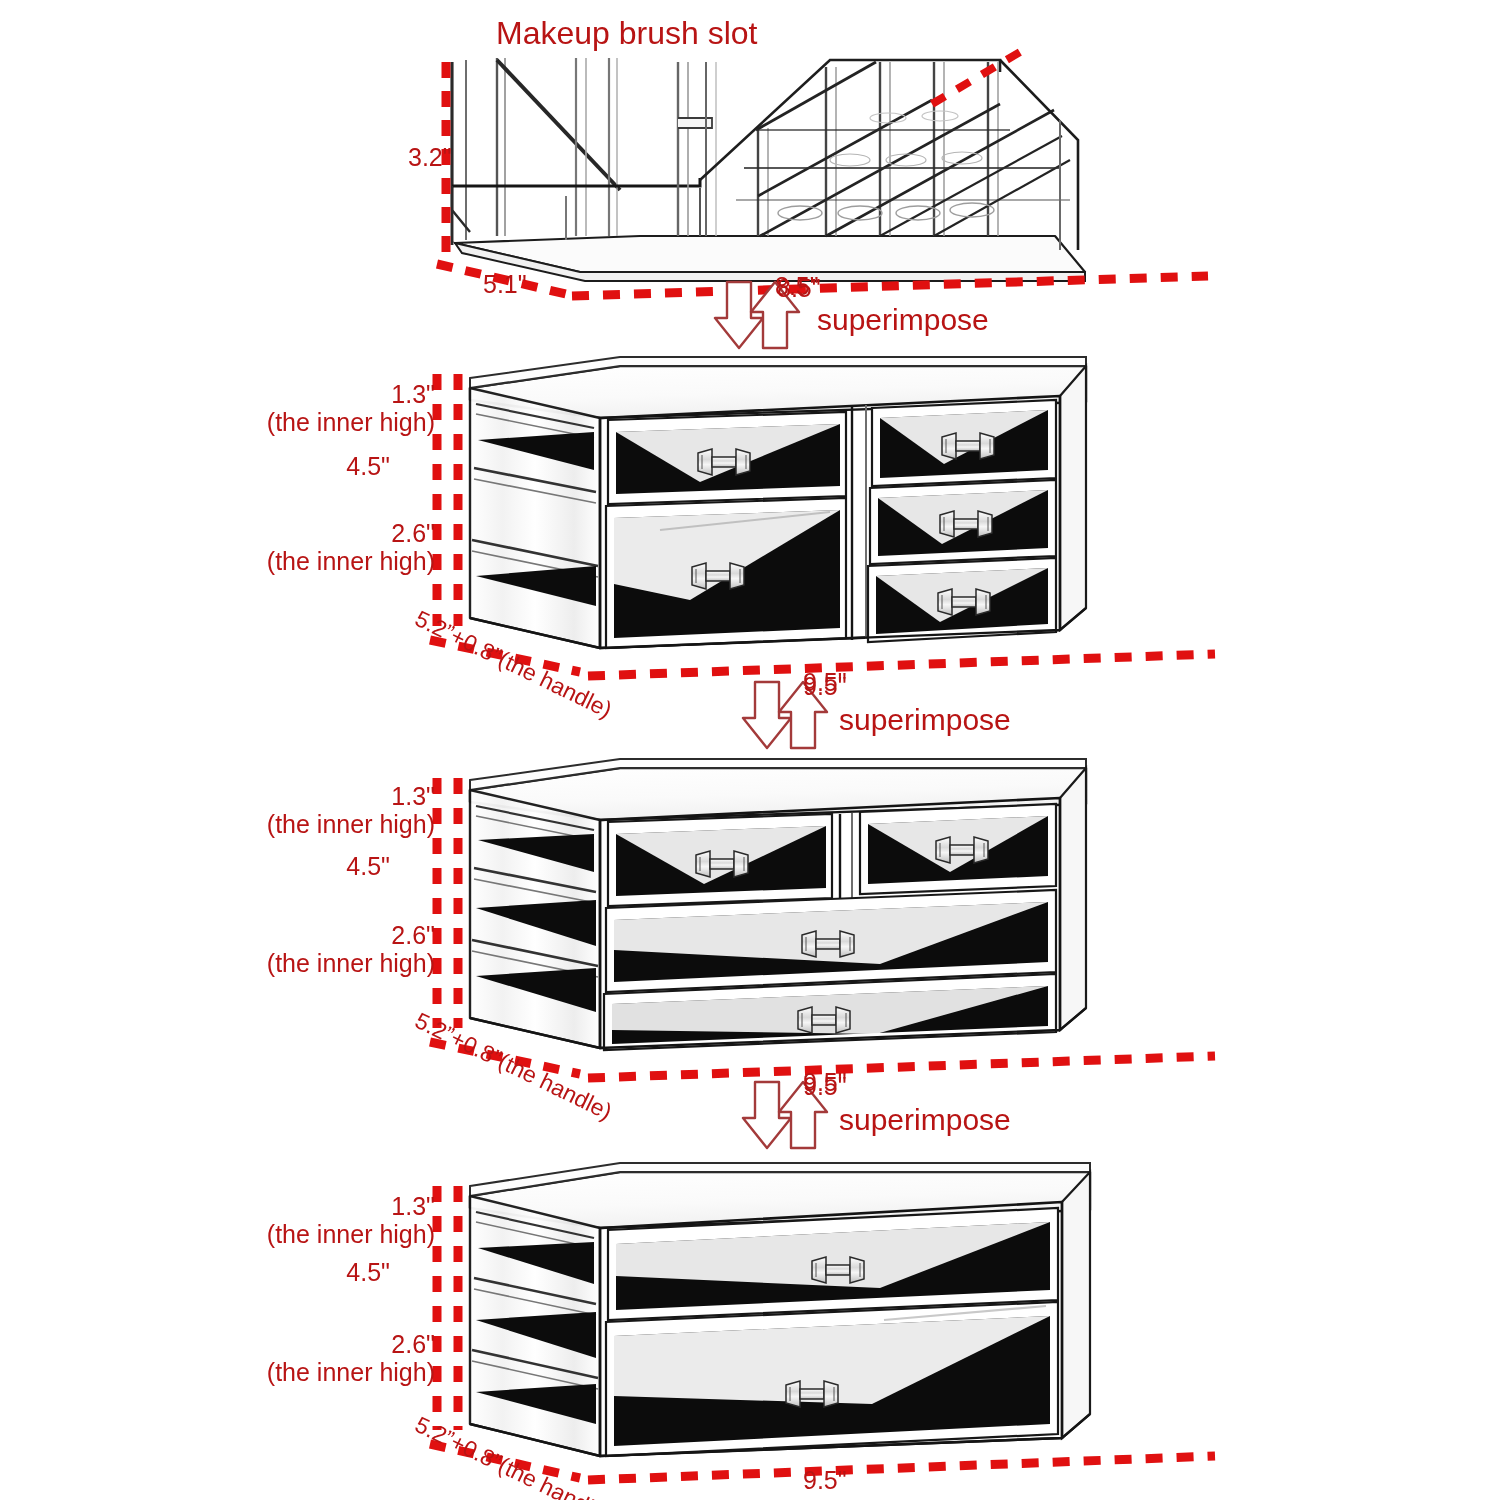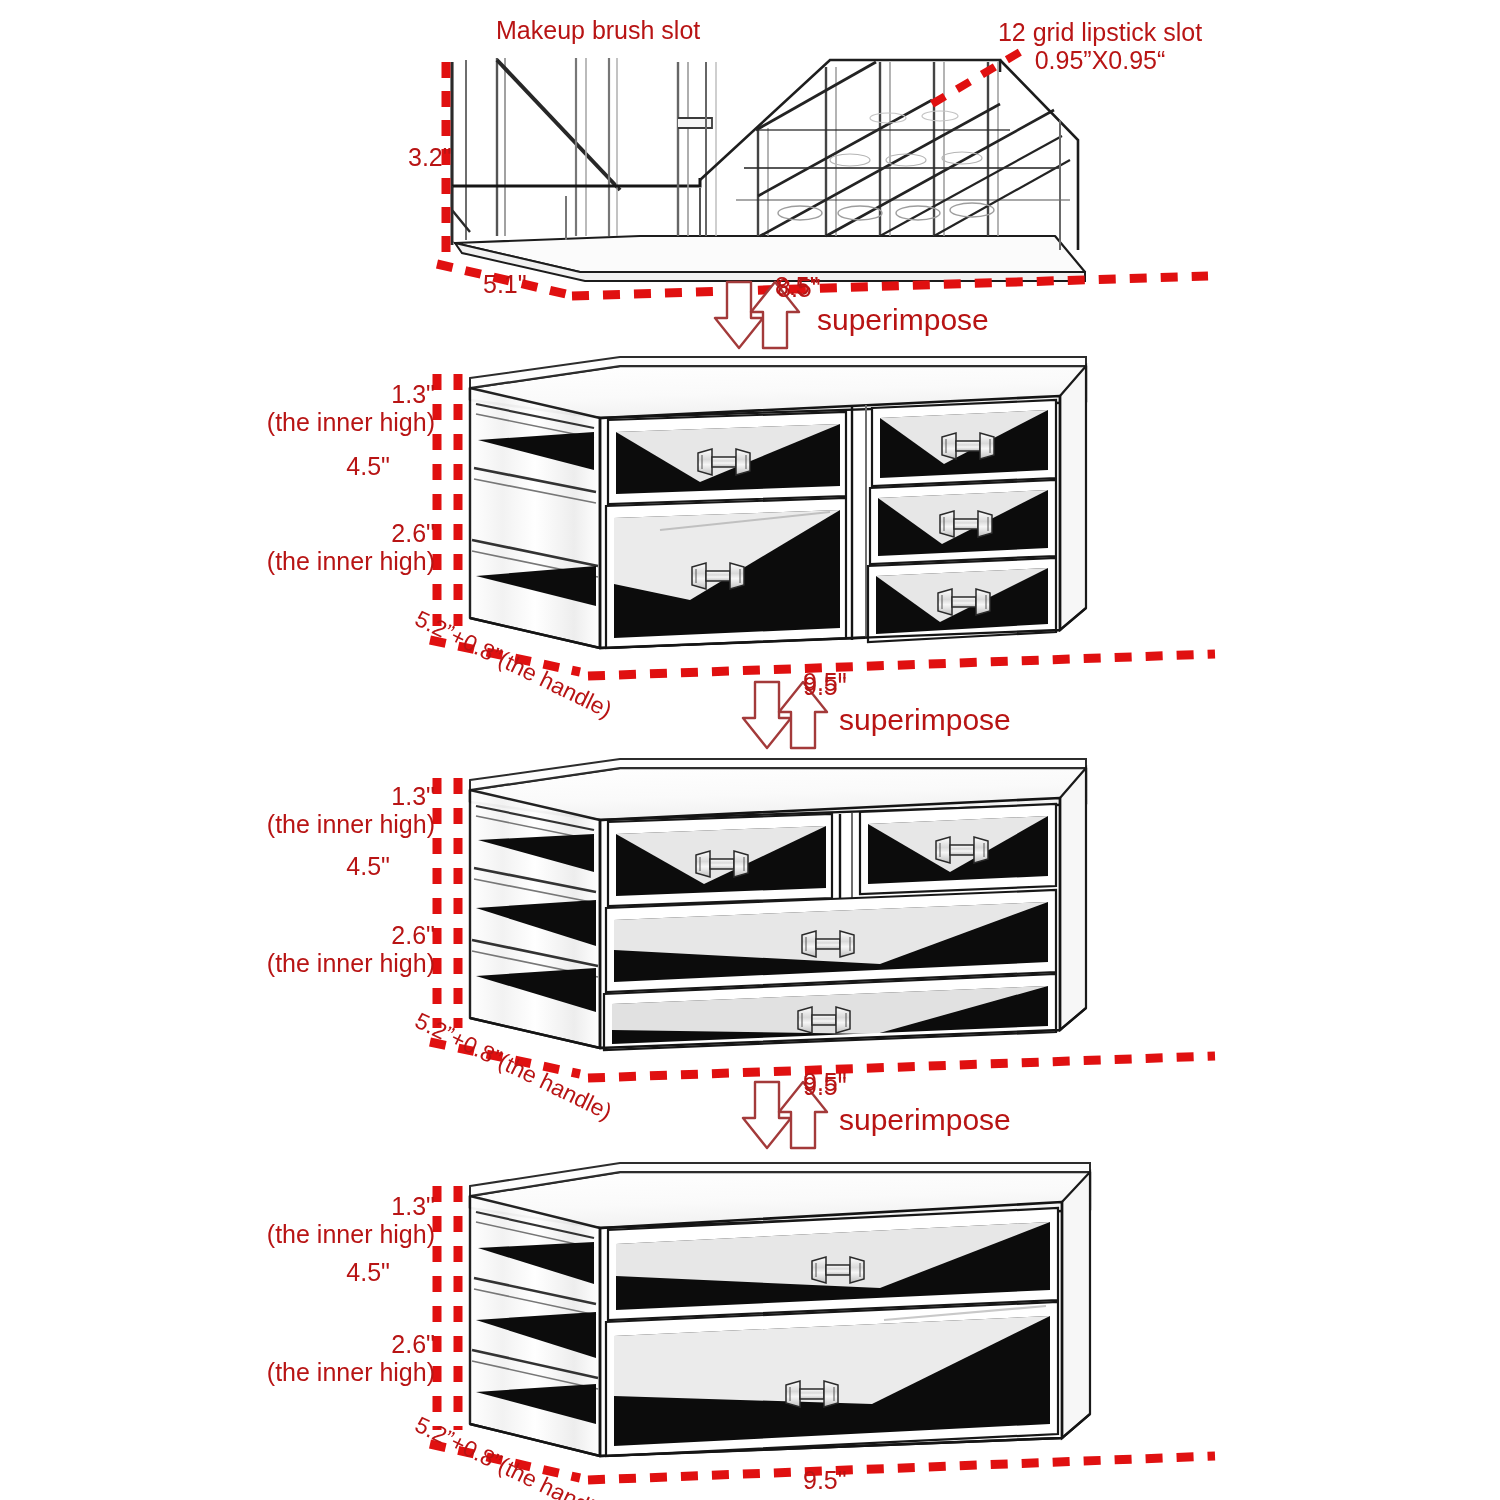--- a/index.html
+++ b/index.html
@@ -27,21 +27,21 @@
     height: 1500px;
   }
   .lbl {
     position: absolute;
     color: #b81414;
     font-family: "Liberation Sans", sans-serif;
     white-space: nowrap;
     line-height: 1.12;
     user-select: none;
   }
-  .lbl-callout { font-size: 25px; }
+  .lbl-callout { font-size: 32px; }
   .lbl-dim { font-size: 25px; }
   .lbl-sup { font-size: 30px; text-align: center; }
   .lbl-center { text-align: center; }
   .lbl-right { text-align: right; }
   .rot-handle {
     transform: rotate(26deg);
     transform-origin: left top;
     font-size: 23px;
   }
 </style>
@@ -355,24 +355,20 @@
         <path d="M755,1082 L779,1082 L779,1118 L791,1118 L767,1148 L743,1118 L755,1118 Z"></path>
       </g>
       <g>
         <path d="M791,1148 L791,1112 L779,1112 L803,1082 L827,1112 L815,1112 L815,1148 Z"></path>
       </g>
     </g>
   </svg>
 
   <div class="lbl lbl-callout" style="left:496px; top:16px;">Makeup brush slot</div>
 
-  <div class="lbl lbl-callout lbl-center" style="left:980px; top:18px; width:240px;">
-    <div>12 grid lipstick slot</div>
-    <div>0.95”X0.95“</div>
-  </div>
 
   <div class="lbl lbl-dim" style="left:408px; top:143px;">3.2"</div>
 
   <div class="lbl lbl-dim" style="left:483px; top:270px;">5.1"</div>
 
   <div class="lbl lbl-dim" style="left:777px; top:274px;">8.5"</div>
 
   <div class="lbl lbl-sup" style="left:817px; top:303px;">superimpose</div>
 
   <div class="lbl lbl-dim lbl-right" style="left:250px; top:380px; width:185px;">

